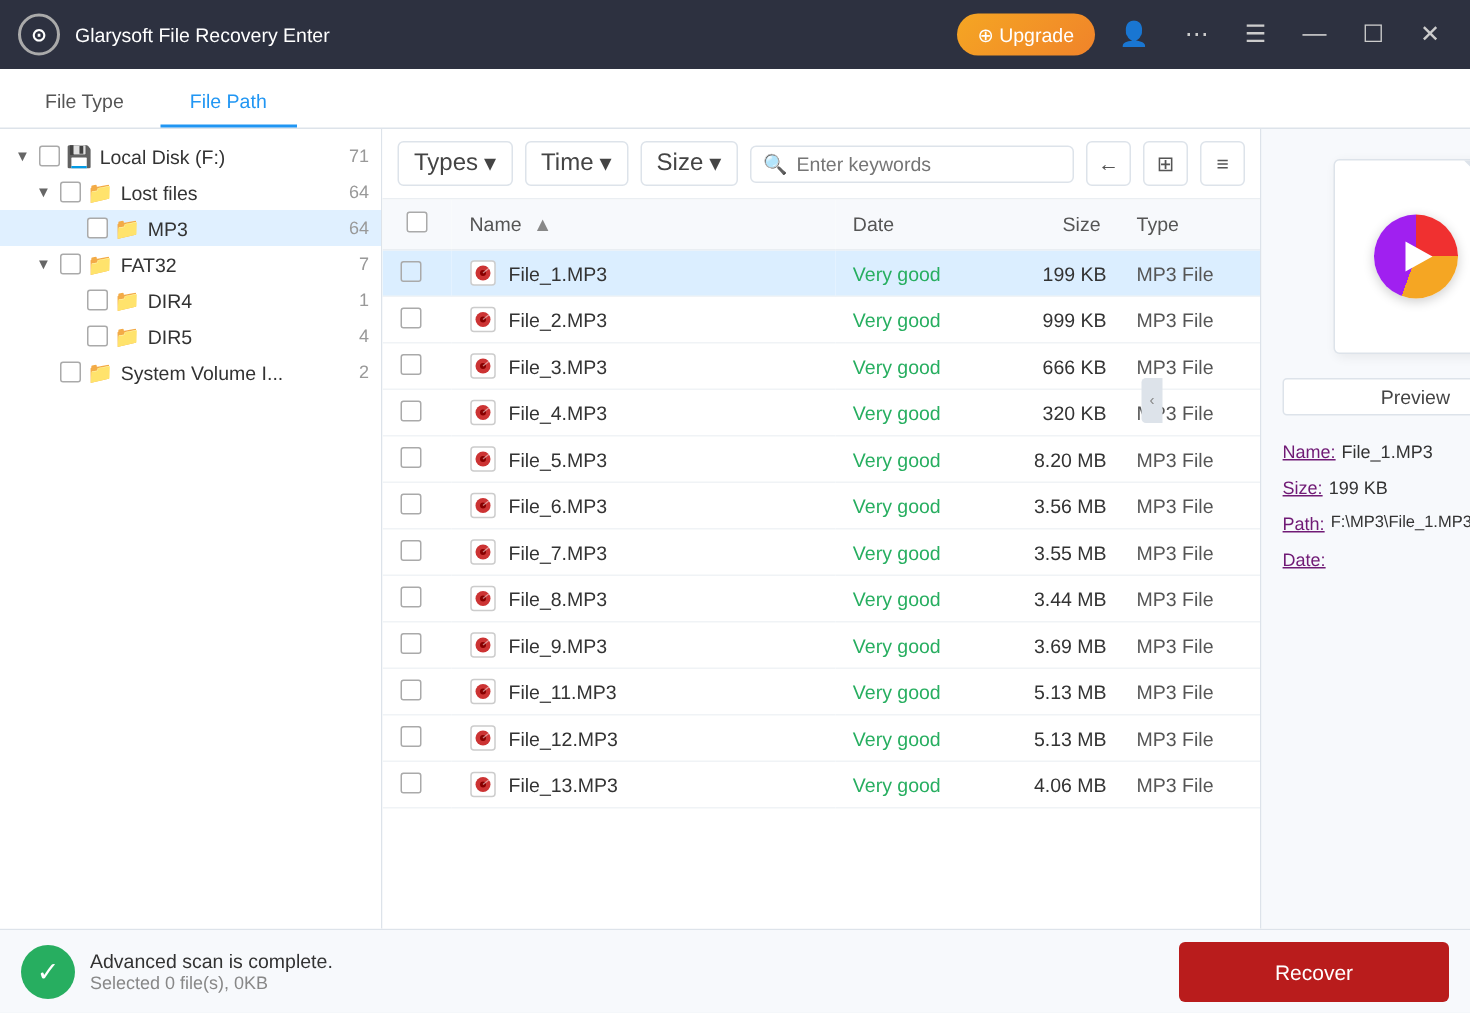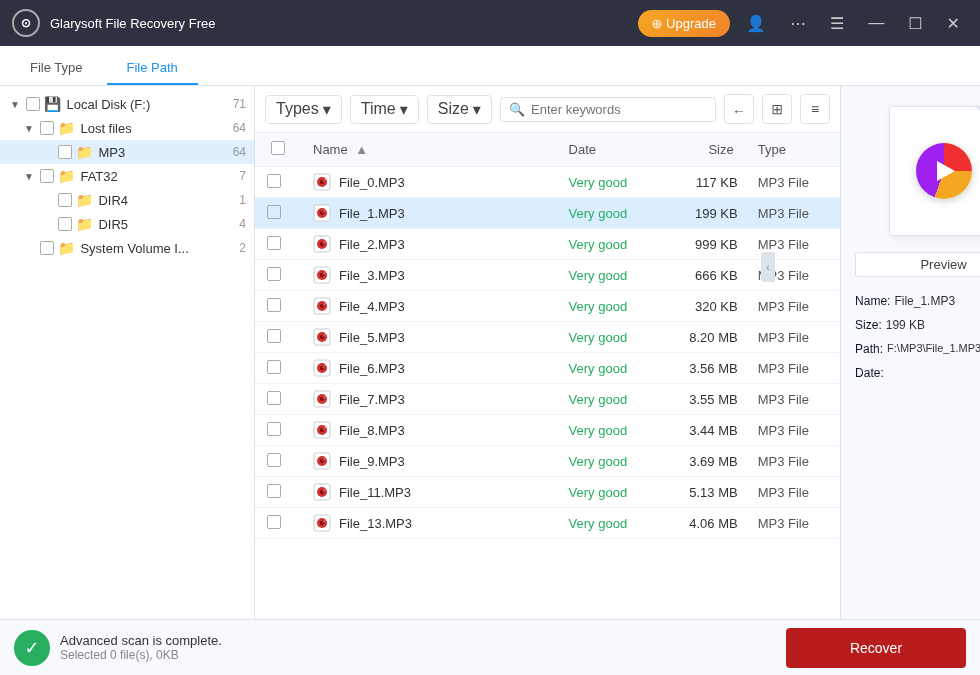--- a/index.html
+++ b/index.html
@@ -135,21 +135,21 @@
       border-width: 10px 0 10px 18px; border-color: transparent transparent transparent #fff;
       margin-left: 4px;
     }
     #preview-label {
       font-size: 13px; font-weight: 500; color: #444; margin-bottom: 12px;
       padding: 4px 16px; border: 1px solid #dde3ea; background: #fff;
       border-radius: 3px; text-align: center; width: 100%;
     }
     #file-meta { width: 100%; font-size: 12px; color: #555; line-height: 2; }
     #file-meta .meta-row { display: flex; gap: 4px; }
-    #file-meta .meta-key { color: #0f172a; font-weight: 500; }
+    #file-meta .meta-key { color: #701a75; font-weight: 500; text-decoration: underline; }
     #file-meta .meta-val { color: #333; }
 
     
     #panel-toggle {
       position: absolute; right: 205px; top: calc(46px + 40px + 80px);
       width: 14px; height: 30px; background: #dde3ea; border-radius: 3px 0 0 3px;
       display: flex; align-items: center; justify-content: center;
       cursor: pointer; color: #888; font-size: 10px;
       z-index: 10;
     }
@@ -182,21 +182,21 @@
     ::-webkit-scrollbar { width: 6px; height: 6px; }
     ::-webkit-scrollbar-track { background: #f0f4f8; }
     ::-webkit-scrollbar-thumb { background: #c0c8d0; border-radius: 3px; }
   </style>
 </head>
 <body>
 
 <div id="titlebar">
   <div id="titlebar-left">
     <div id="titlebar-logo">⊙</div>
-    <span id="app-title">Glarysoft File Recovery Free</span>
+    <span id="app-title">Glarysoft File Recovery Enter</span>
   </div>
   <div id="titlebar-right">
     <button class="upgrade-btn">⊕ Upgrade</button>
     <button class="win-btn">👤</button>
     <button class="win-btn">⋯</button>
     <button class="win-btn">☰</button>
     <button class="win-btn">—</button>
     <button class="win-btn">☐</button>
     <button class="win-btn win-close">✕</button>
   </div>
@@ -306,39 +306,20 @@
             </th>
             <th class="sortable">
               Name <span class="sort-arrow">▲</span>
             </th>
             <th>Date</th>
             <th style="text-align:right;">Size</th>
             <th>Type</th>
           </tr>
         </thead>
         <tbody id="file-tbody">
-        <tr>
-              <td><span class="file-checkbox"></span></td>
-              <td>
-                <div class="col-name">
-                  <span style="width: 18px; height: 18px; display: inline-flex; align-items: center; justify-content: center; flex-shrink: 0;">
-                    <svg width="18" height="18" viewBox="0 0 18 18">
-      <rect x="1" y="1" width="16" height="16" rx="2" fill="white" stroke="#ccc" stroke-width="1"></rect>
-      <circle cx="9" cy="9" r="5" fill="#cc3333"></circle>
-      <circle cx="9" cy="9" r="2" fill="#880000"></circle>
-      <line x1="9" y1="9" x2="14" y2="5" stroke="white" stroke-width="0.8" opacity="0.5"></line>
-    </svg>
-                  </span>
-                  <span>File_0.MP3</span>
-                </div>
-              </td>
-              <td class="col-state">Very good</td>
-              <td class="col-size">117 KB</td>
-              <td class="col-type">MP3 File</td>
-            </tr>
             <tr class="selected-row">
               <td><span class="file-checkbox"></span></td>
               <td>
                 <div class="col-name">
                   <span style="width: 18px; height: 18px; display: inline-flex; align-items: center; justify-content: center; flex-shrink: 0;">
                     <svg width="18" height="18" viewBox="0 0 18 18">
       <rect x="1" y="1" width="16" height="16" rx="2" fill="white" stroke="#ccc" stroke-width="1"></rect>
       <circle cx="9" cy="9" r="5" fill="#cc3333"></circle>
       <circle cx="9" cy="9" r="2" fill="#880000"></circle>
       <line x1="9" y1="9" x2="14" y2="5" stroke="white" stroke-width="0.8" opacity="0.5"></line>
@@ -509,20 +490,39 @@
                 <div class="col-name">
                   <span style="width: 18px; height: 18px; display: inline-flex; align-items: center; justify-content: center; flex-shrink: 0;">
                     <svg width="18" height="18" viewBox="0 0 18 18">
       <rect x="1" y="1" width="16" height="16" rx="2" fill="white" stroke="#ccc" stroke-width="1"></rect>
       <circle cx="9" cy="9" r="5" fill="#cc3333"></circle>
       <circle cx="9" cy="9" r="2" fill="#880000"></circle>
       <line x1="9" y1="9" x2="14" y2="5" stroke="white" stroke-width="0.8" opacity="0.5"></line>
     </svg>
                   </span>
                   <span>File_11.MP3</span>
+                </div>
+              </td>
+              <td class="col-state">Very good</td>
+              <td class="col-size">5.13 MB</td>
+              <td class="col-type">MP3 File</td>
+            </tr>
+            <tr>
+              <td><span class="file-checkbox"></span></td>
+              <td>
+                <div class="col-name">
+                  <span style="width: 18px; height: 18px; display: inline-flex; align-items: center; justify-content: center; flex-shrink: 0;">
+                    <svg width="18" height="18" viewBox="0 0 18 18">
+      <rect x="1" y="1" width="16" height="16" rx="2" fill="white" stroke="#ccc" stroke-width="1"></rect>
+      <circle cx="9" cy="9" r="5" fill="#cc3333"></circle>
+      <circle cx="9" cy="9" r="2" fill="#880000"></circle>
+      <line x1="9" y1="9" x2="14" y2="5" stroke="white" stroke-width="0.8" opacity="0.5"></line>
+    </svg>
+                  </span>
+                  <span>File_12.MP3</span>
                 </div>
               </td>
               <td class="col-state">Very good</td>
               <td class="col-size">5.13 MB</td>
               <td class="col-type">MP3 File</td>
             </tr>
             <tr>
               <td><span class="file-checkbox"></span></td>
               <td>
                 <div class="col-name">

